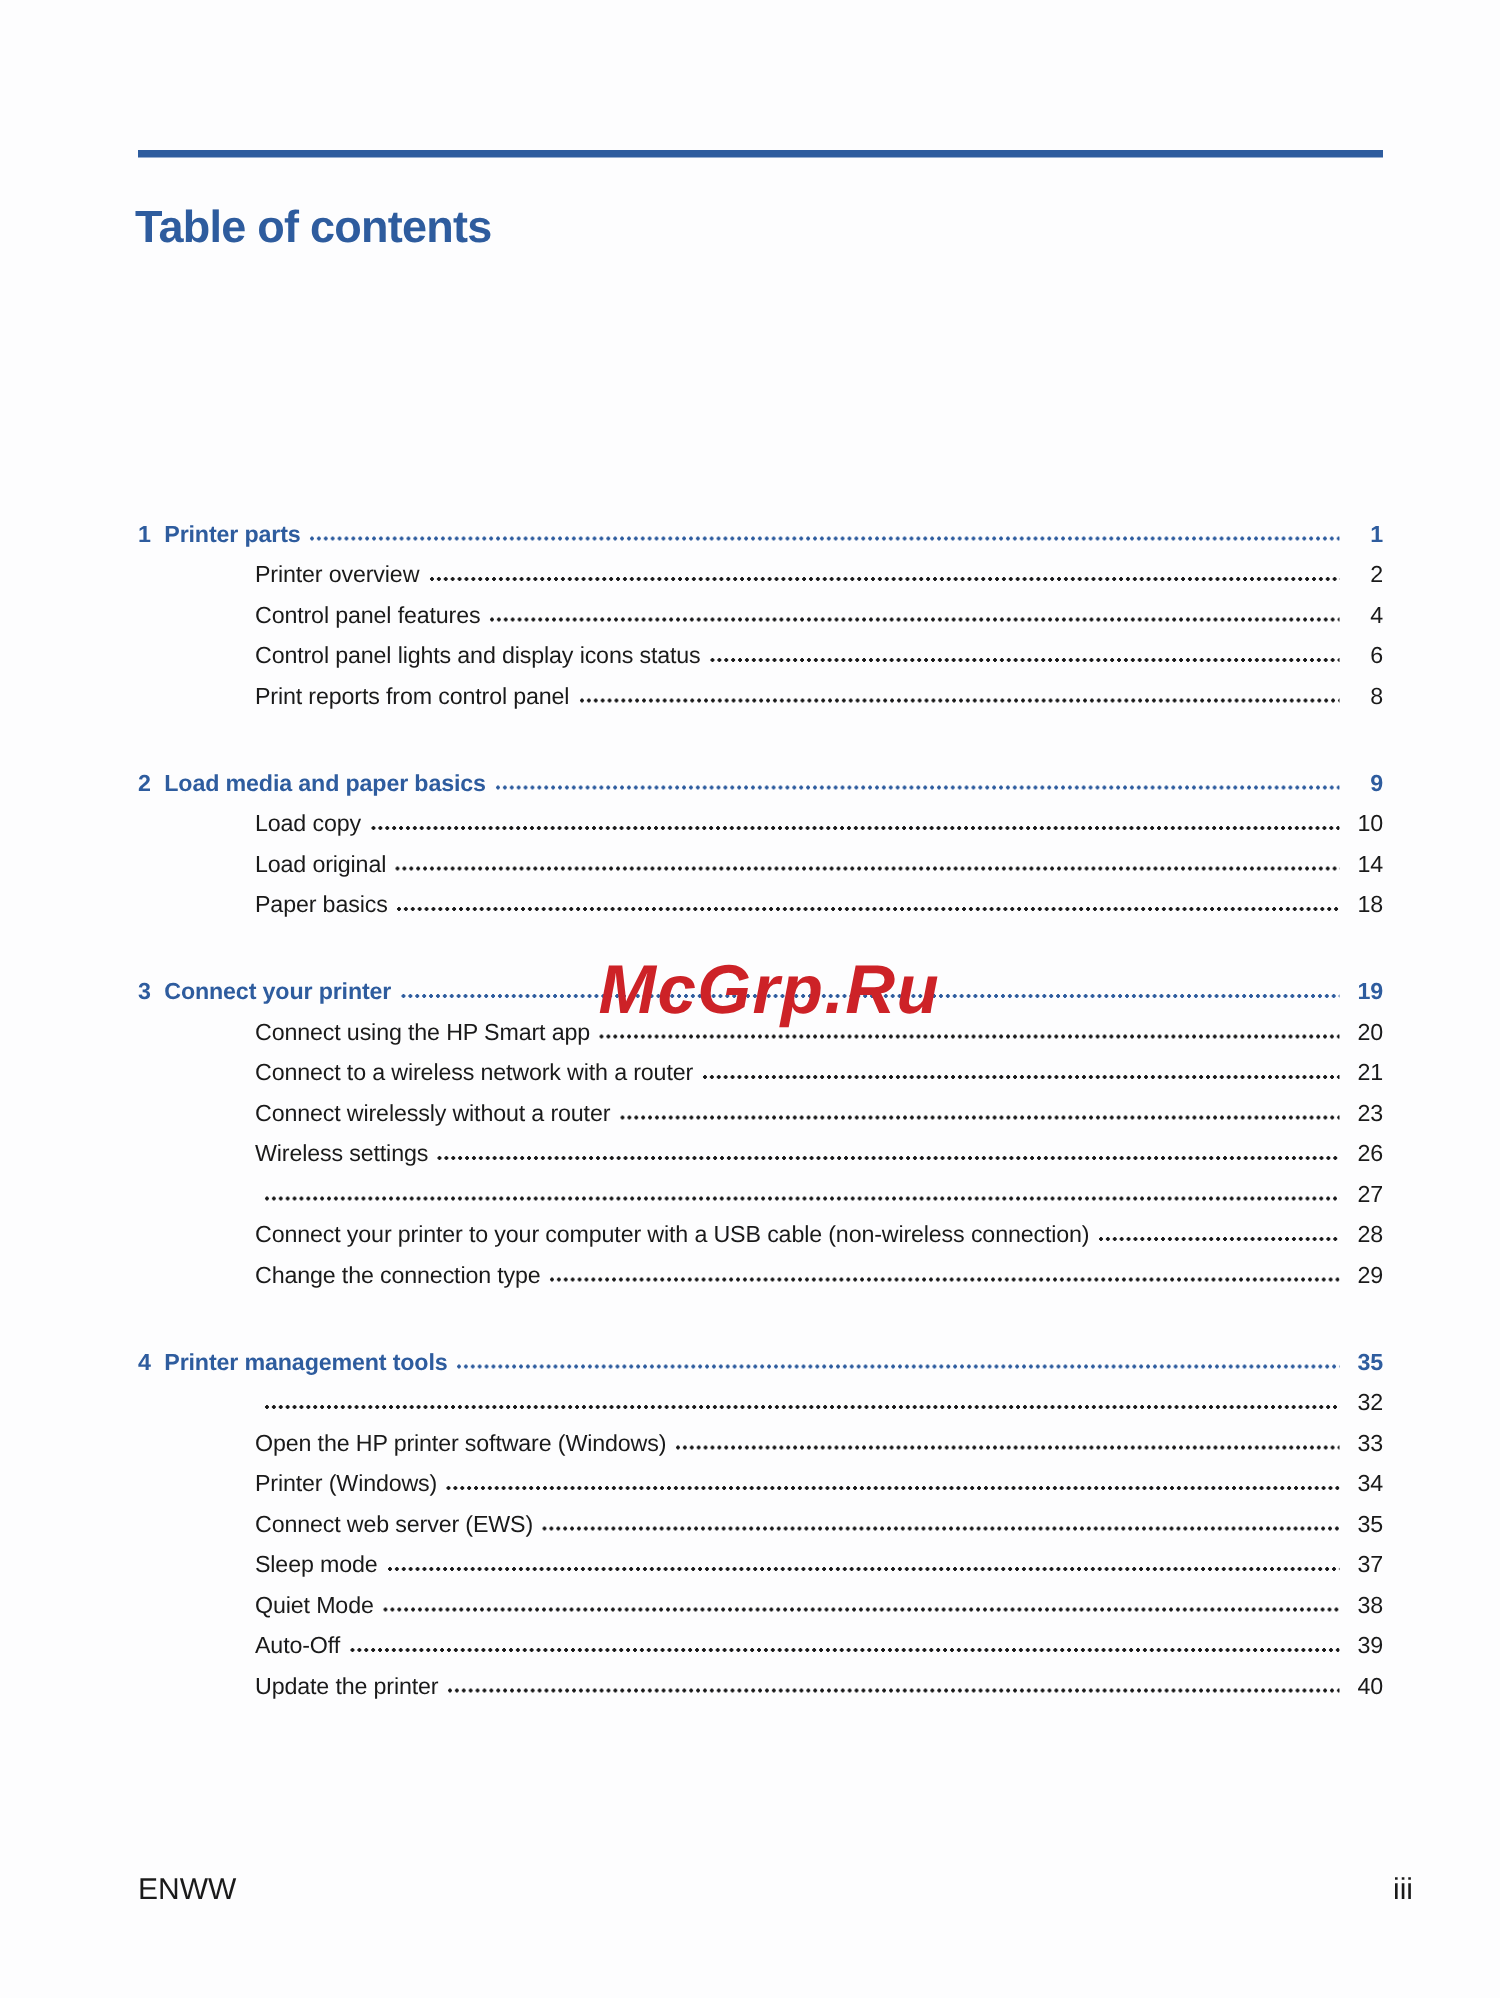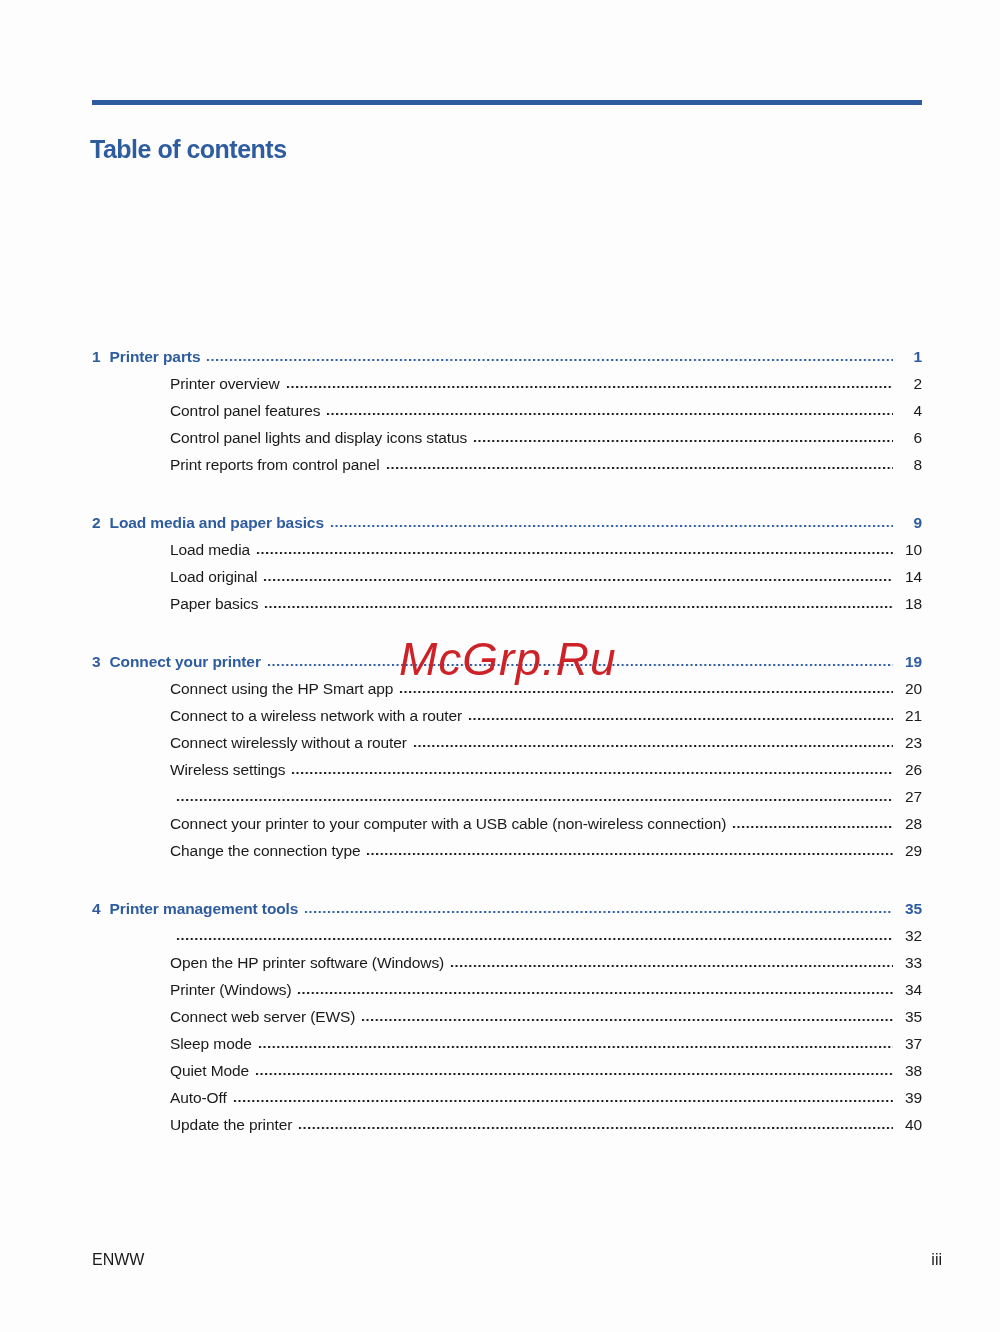--- a/index.html
+++ b/index.html
@@ -16,21 +16,21 @@
     color:var(--ink);
     position:relative;
     overflow:hidden;
   }
   .title-rule{
     position:absolute;left:92px;top:100px;
     width:830px;height:5px;background:var(--blue);
   }
   .page-title{
     position:absolute;left:90px;top:112px;
-    font-size:25px;font-weight:700;color:var(--blue);
+    font-size:30px;font-weight:700;color:var(--blue);
     letter-spacing:-0.5px;line-height:40px;
   }
   .toc{
     position:absolute;left:92px;top:343px;width:830px;
   }
   .section + .section{margin-top:31px;}
   .row{
     display:flex;align-items:baseline;
     height:27px;font-size:15.5px;line-height:27px;
     letter-spacing:-0.1px;white-space:nowrap;
@@ -42,27 +42,27 @@
     flex:1 1 auto;min-width:12px;height:4px;
     margin:0 5px 0 6px;
     background-image:radial-gradient(circle at 2px 2px, currentColor 1.05px, transparent 1.4px);
     background-size:4.6px 4px;
     background-repeat:repeat-x;
     background-position:left bottom;
   }
   .pg{min-width:24px;text-align:right;}
   .watermark{
     position:absolute;left:399px;top:634px;
-    font-size:46px;font-style:italic;font-weight:400;
+    font-size:46px;font-style:italic;font-weight:700;
     color:var(--red);letter-spacing:1px;line-height:50px;
   }
   .footer{
     position:absolute;left:92px;right:58px;top:1248px;
     display:flex;justify-content:space-between;
-    font-size:16px;line-height:24px;color:var(--ink);
+    font-size:20px;line-height:24px;color:var(--ink);
   }
 </style>
 </head>
 <body>
 
 <div class="title-rule"></div>
 <h1 class="page-title">Table of contents</h1>
 
 <div class="toc">
     <div class="section">
@@ -94,21 +94,21 @@
       </div>
     </div>
     <div class="section">
       <div class="row head">
         <span class="num">2</span>
         <span class="lbl">Load media and paper basics</span>
         <span class="leader"></span>
         <span class="pg">9</span>
       </div>
       <div class="row entry">
-        <span class="lbl">Load media</span>
+        <span class="lbl">Load copy</span>
         <span class="leader"></span>
         <span class="pg">10</span>
       </div>
       <div class="row entry">
         <span class="lbl">Load original</span>
         <span class="leader"></span>
         <span class="pg">14</span>
       </div>
       <div class="row entry">
         <span class="lbl">Paper basics</span>

